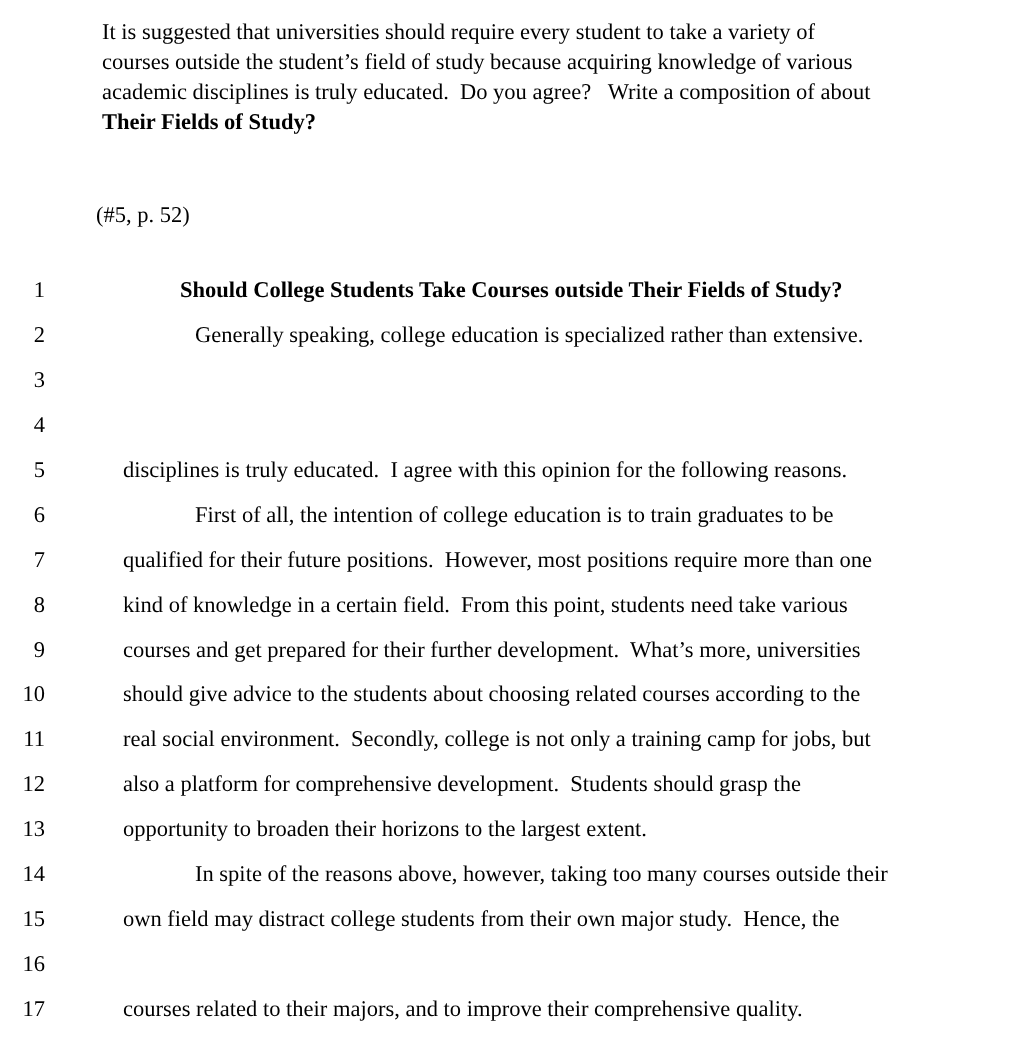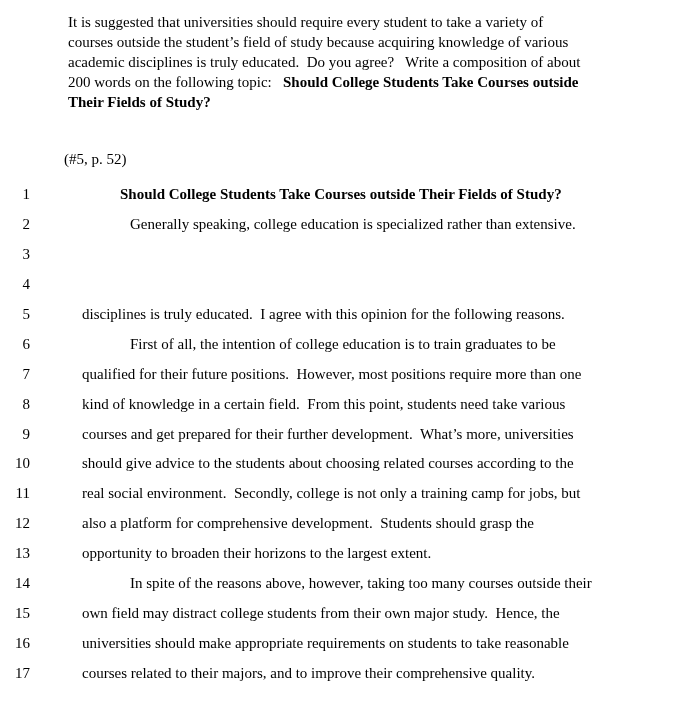--- a/index.html
+++ b/index.html
@@ -28,21 +28,21 @@
   .prompt-line {
     white-space: pre;
   }
   .bold {
     font-weight: bold;
   }
   
   .reference {
     position: absolute;
     left: 64px;
-    top: 149px;
+    top: 134px;
     font-size: 15px;
     line-height: 20px;
     white-space: pre;
   }
   
   .essay {
     position: absolute;
     left: 0;
     top: 180px;
     width: 683px;
@@ -71,36 +71,35 @@
   }
 </style>
 </head>
 <body>
 
 <div class="page">
   <div class="prompt">
       <div class="prompt-line"><span>It is suggested that universities should require every student to take a variety of</span></div>
       <div class="prompt-line"><span>courses outside the student’s field of study because acquiring knowledge of various</span></div>
       <div class="prompt-line"><span>academic disciplines is truly educated.  Do you agree?   Write a composition of about</span></div>
-      <div class="prompt-line"><span>200 words on the following topic:   </span><span class="bold">Should College Students Take Courses outside</span></div>
       <div class="prompt-line"><span class="bold">Their Fields of Study?</span></div>
     </div>
   <div class="reference">(#5, p. 52)</div>
   <div class="essay">
       <div class="essay-row"><span class="line-number">1</span><span class="line-text title">Should College Students Take Courses outside Their Fields of Study?</span></div>
       <div class="essay-row"><span class="line-number">2</span><span class="line-text indent">Generally speaking, college education is specialized rather than extensive.</span></div>
       <div class="essay-row"><span class="line-number">3</span></div>
       <div class="essay-row"><span class="line-number">4</span></div>
       <div class="essay-row"><span class="line-number">5</span><span class="line-text normal">disciplines is truly educated.  I agree with this opinion for the following reasons.</span></div>
       <div class="essay-row"><span class="line-number">6</span><span class="line-text indent">First of all, the intention of college education is to train graduates to be</span></div>
       <div class="essay-row"><span class="line-number">7</span><span class="line-text normal">qualified for their future positions.  However, most positions require more than one</span></div>
       <div class="essay-row"><span class="line-number">8</span><span class="line-text normal">kind of knowledge in a certain field.  From this point, students need take various</span></div>
       <div class="essay-row"><span class="line-number">9</span><span class="line-text normal">courses and get prepared for their further development.  What’s more, universities</span></div>
       <div class="essay-row"><span class="line-number">10</span><span class="line-text normal">should give advice to the students about choosing related courses according to the</span></div>
       <div class="essay-row"><span class="line-number">11</span><span class="line-text normal">real social environment.  Secondly, college is not only a training camp for jobs, but</span></div>
       <div class="essay-row"><span class="line-number">12</span><span class="line-text normal">also a platform for comprehensive development.  Students should grasp the</span></div>
       <div class="essay-row"><span class="line-number">13</span><span class="line-text normal">opportunity to broaden their horizons to the largest extent.</span></div>
       <div class="essay-row"><span class="line-number">14</span><span class="line-text indent">In spite of the reasons above, however, taking too many courses outside their</span></div>
       <div class="essay-row"><span class="line-number">15</span><span class="line-text normal">own field may distract college students from their own major study.  Hence, the</span></div>
-      <div class="essay-row"><span class="line-number">16</span><span class="line-text normal">universities should make appropriate requirements on students to take reasonable</span></div>
+      <div class="essay-row"><span class="line-number">16</span></div>
       <div class="essay-row"><span class="line-number">17</span><span class="line-text normal">courses related to their majors, and to improve their comprehensive quality.</span></div>
     </div>
 </div>
 
 </body></html>

